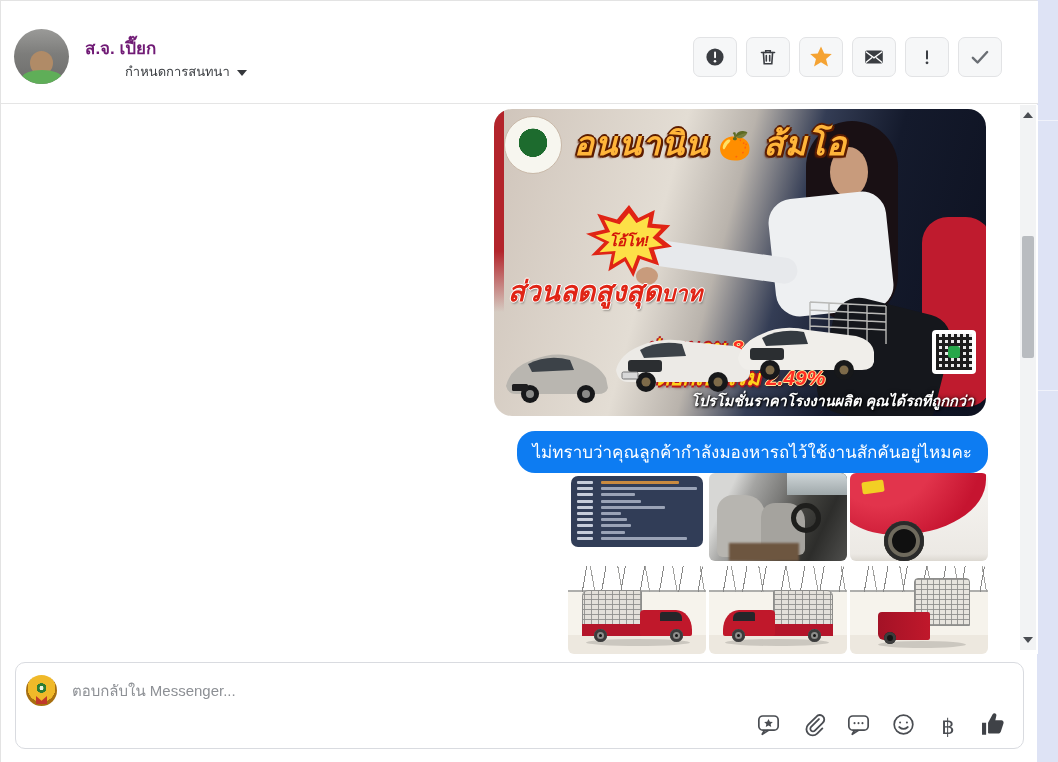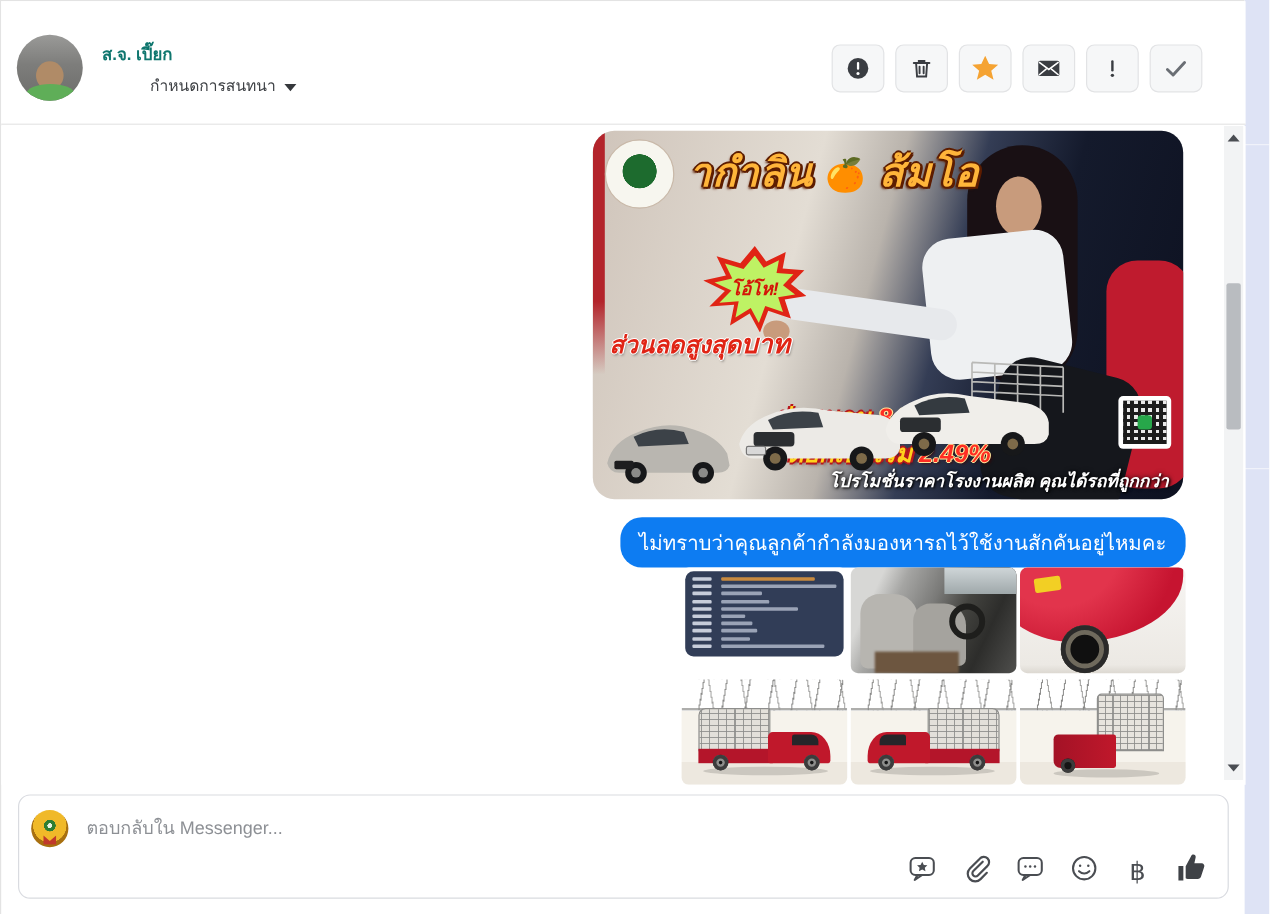--- a/index.html
+++ b/index.html
@@ -14,21 +14,21 @@
 
   .app { position:absolute; left:0; top:0; width:1037px; height:762px; background:#fff;
     border-left:1px solid #e3e3e3; border-top:1px solid #e3e3e3; }
 
   
   .header { position:absolute; left:0; top:0; width:1037px; height:103px; background:#fff; border-bottom:1px solid #e5e5e5; }
   .avatar-lg { position:absolute; left:13px; top:28px; width:55px; height:55px; border-radius:50%; overflow:hidden;
     background:linear-gradient(180deg,#9a9a98 0%,#7d7d7b 45%,#6d6d6b 100%); }
   .avatar-lg .face { position:absolute; left:16px; top:22px; width:23px; height:24px; border-radius:50%; background:#b08b67; }
   .avatar-lg .shirt { position:absolute; left:8px; top:41px; width:40px; height:16px; border-radius:50% 50% 0 0; background:#5fae58; }
-  .header-name { position:absolute; left:84px; top:33px; font-size:14px; font-weight:700; color:#0f766e; }
+  .header-name { position:absolute; left:84px; top:33px; font-size:17px; font-weight:700; color:#701a75; }
   .header-sub { position:absolute; left:84px; top:60px; font-size:13px; color:#3e4145; display:flex; align-items:center;margin-left:40px; }
   .caret-down { width:0; height:0; border-left:5px solid transparent; border-right:5px solid transparent; border-top:6px solid #35383c; margin-left:7px; margin-top:2px; }
 
   .actions { position:absolute; left:692px; top:36px; display:flex; gap:9px; }
   .action-btn { width:44px; height:40px; background:#f6f7f8; border:1px solid #e2e3e5; border-radius:7px;
     display:flex; align-items:center; justify-content:center; cursor:pointer; }
   .action-btn svg { display:block; }
 
   
   .chat { position:absolute; left:0; top:104px; width:1037px; height:549px; background:#fff; overflow:hidden; }
@@ -47,26 +47,26 @@
   .p-logo { position:absolute; left:10px; top:7px; width:58px; height:58px; border-radius:50%;
     background:radial-gradient(circle at 50% 46%,#1d6b2e 0 34%,#f7f6ef 35% 86%,#d9d2c2 87%); border:1px solid #c9b9a9; }
   .p-admin { position:absolute; left:80px; top:8px; font-size:33px; font-weight:800; font-style:italic; color:#ffb53a; letter-spacing:1px;
     text-shadow:-2px 0 #5d1d00,2px 0 #5d1d00,0 -2px #5d1d00,0 2px #5d1d00,2px 2px #5d1d00,-2px 2px 2px #5d1d00; white-space:nowrap; }
   .p-admin .fruit { font-style:normal; font-size:27px; text-shadow:none; color:#f08c1b; }
   .p-burst { position:absolute; left:92px; top:96px; width:86px; height:72px;
     clip-path:polygon(50% 0%,61% 18%,80% 7%,77% 26%,98% 28%,85% 44%,100% 58%,79% 62%,85% 84%,63% 75%,55% 100%,45% 78%,26% 92%,30% 68%,6% 70%,21% 52%,0% 40%,22% 34%,13% 12%,36% 20%);
     background:#e02415; display:flex; align-items:center; justify-content:center; }
   .p-burst-in { width:78%; height:78%;
     clip-path:polygon(50% 0%,61% 18%,80% 7%,77% 26%,98% 28%,85% 44%,100% 58%,79% 62%,85% 84%,63% 75%,55% 100%,45% 78%,26% 92%,30% 68%,6% 70%,21% 52%,0% 40%,22% 34%,13% 12%,36% 20%);
-    background:#bef264; display:flex; align-items:center; justify-content:center; }
+    background:#fde047; display:flex; align-items:center; justify-content:center; }
   .p-burst-txt { font-size:15px; font-weight:800; font-style:italic; color:#d41508; white-space:nowrap; }
   .p-headline { position:absolute; left:186px; top:88px; font-size:47px; font-weight:800; font-style:italic; color:#ffc82d; letter-spacing:2px;
     text-shadow:-3px 0 #c21e00,3px 0 #c21e00,0 -3px #c21e00,0 3px #c21e00,3px 3px #c21e00,-3px 3px 4px #7a1000; white-space:nowrap; }
   .p-discount { position:absolute; left:14px; top:160px; display:flex; align-items:baseline; white-space:nowrap; }
-  .p-disc-label { font-size:20px; font-weight:800; font-style:italic; color:#e02415;
+  .p-disc-label { font-size:28px; font-weight:800; font-style:italic; color:#e02415;
     text-shadow:-1px 0 #fff,1px 0 #fff,0 -1px #fff,0 1px #fff,1px 2px 2px rgba(0,0,0,.35);text-align:right; }
   .p-disc-value { font-size:48px; font-weight:800; color:#e8251a; margin:0 8px; letter-spacing:2px;
     text-shadow:-2px 0 #ffd34d,2px 0 #ffd34d,0 -2px #ffd34d,0 2px #ffd34d,3px 3px 3px rgba(60,0,0,.5); }
   .p-disc-unit { font-size:22px; font-weight:800; font-style:italic; color:#e02415;
     text-shadow:-1px 0 #fff,1px 0 #fff,0 -1px #fff,0 1px #fff,1px 2px 2px rgba(0,0,0,.35); }
   .p-installment { position:absolute; left:152px; top:222px; font-size:21px; font-weight:800; font-style:italic; color:#ffd21c; white-space:nowrap;
     text-shadow:-2px 0 #b8171d,2px 0 #b8171d,0 -2px #b8171d,0 2px #b8171d,2px 2px 3px rgba(60,0,0,.6); }
   .p-installment .hl, .p-interest .hl { color:#ff2d23; text-shadow:-1px 0 #ffe79b,1px 0 #ffe79b,0 -1px #ffe79b,0 1px #ffe79b,2px 2px 2px rgba(60,0,0,.55); }
   .p-interest { position:absolute; left:162px; top:252px; font-size:21px; font-weight:800; font-style:italic; color:#ffd21c; white-space:nowrap;
     text-shadow:-2px 0 #b8171d,2px 0 #b8171d,0 -2px #b8171d,0 2px #b8171d,2px 2px 3px rgba(60,0,0,.6); }
@@ -228,21 +228,21 @@
         <div class="p-seat"></div>
         <div class="p-hair"></div>
         <div class="p-face"></div>
         <div class="p-shirt"></div>
         <div class="p-arm"></div>
         <div class="p-hand"></div>
         <div class="p-pants"></div>
         <div class="p-logo"></div>
 
         <div class="p-admin">
-          <span>ากำลิน</span>
+          <span>อนนานิน</span>
           <span class="fruit">🍊</span>
           <span>ส้มโอ</span>
         </div>
 
         <div class="p-burst">
           <div class="p-burst-in">
             <span class="p-burst-txt">โอ้โห!</span>
           </div>
         </div>
 

